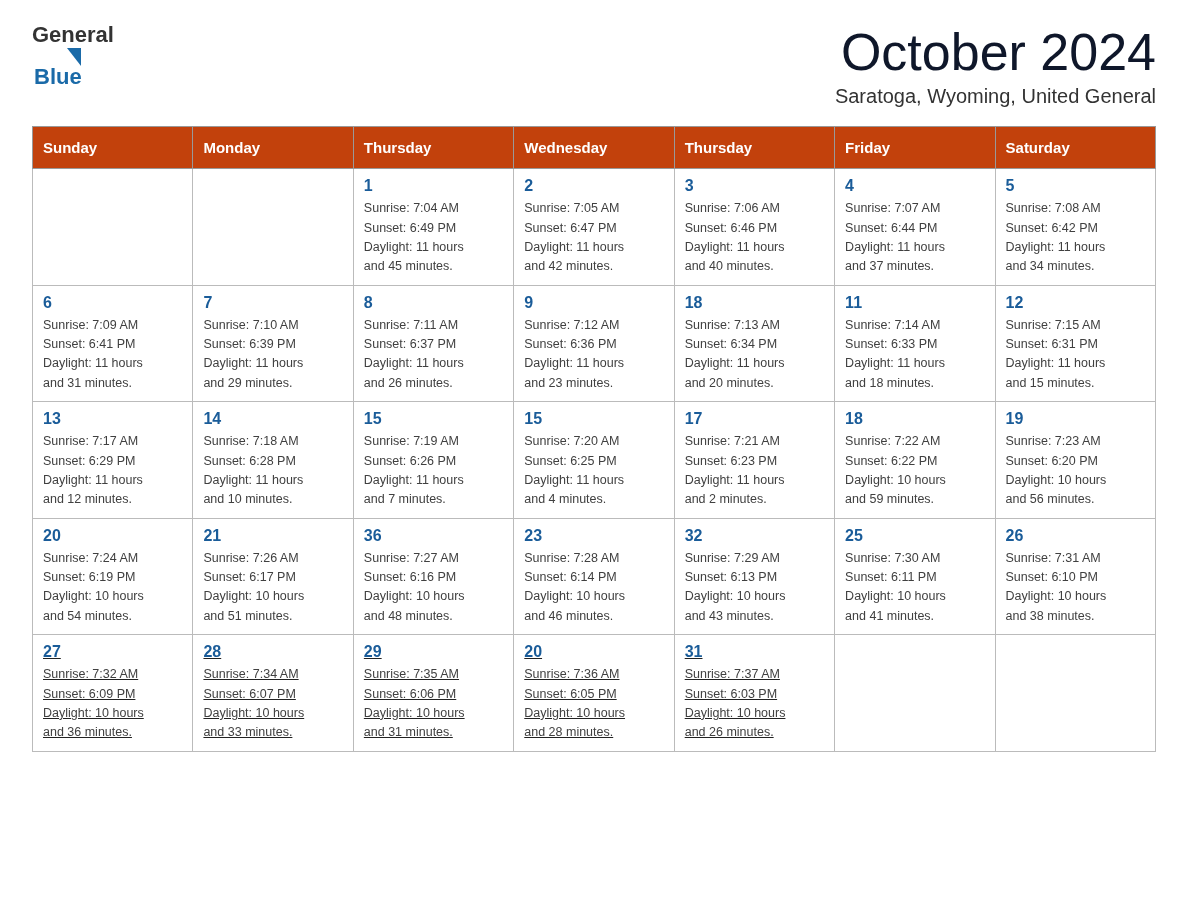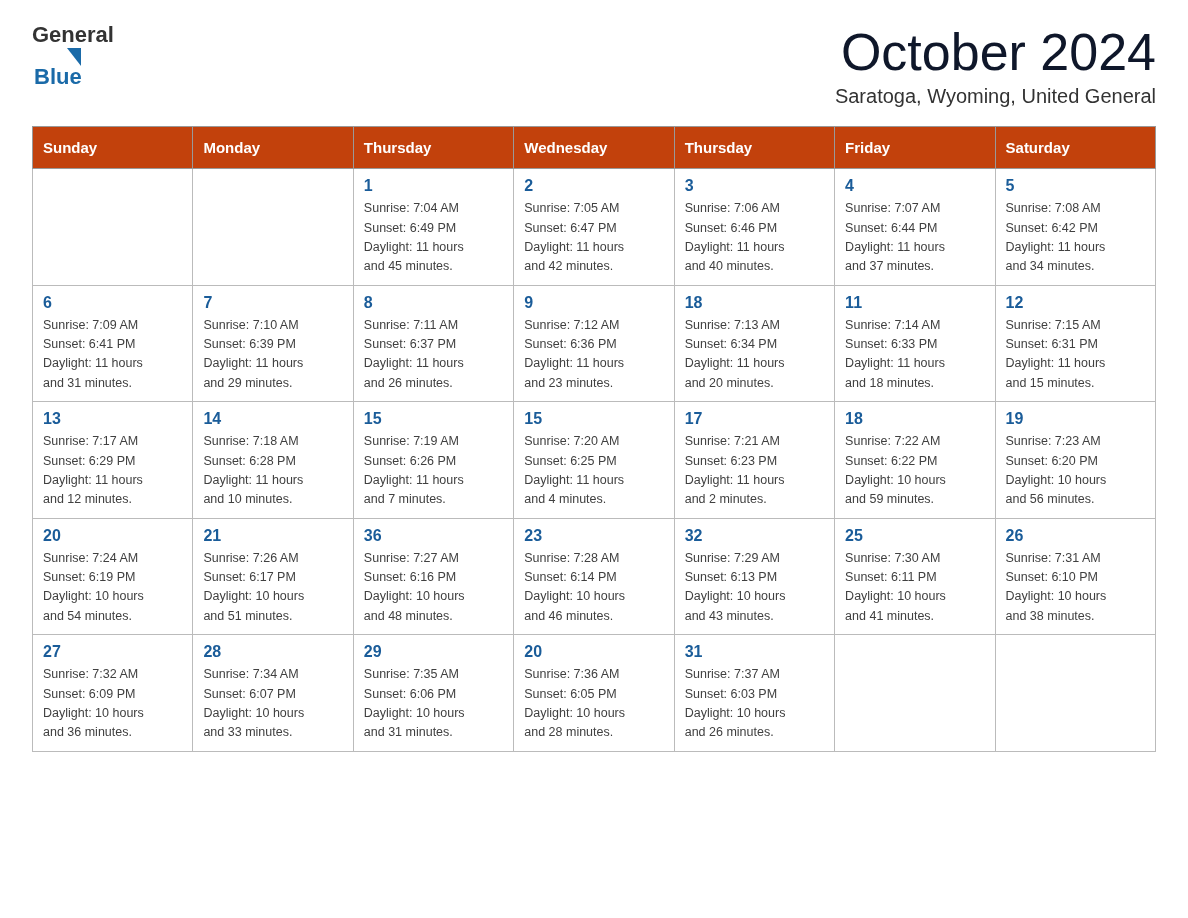--- a/index.html
+++ b/index.html
@@ -98,20 +98,21 @@
     .day-info {
       font-size: 12.5px;
       color: #404040;
       line-height: 1.55;
     }
     .empty-cell {
       background: #fff;
     }
     .calendar tr:last-child td {
       height: 100px;
+      text-decoration: underline;
     }
   </style>
 </head>
 <body>
 
 <div class="header">
   <div class="logo">
     <div class="logo-top">
       <span class="general">General</span>
       <div class="arrow"></div>

